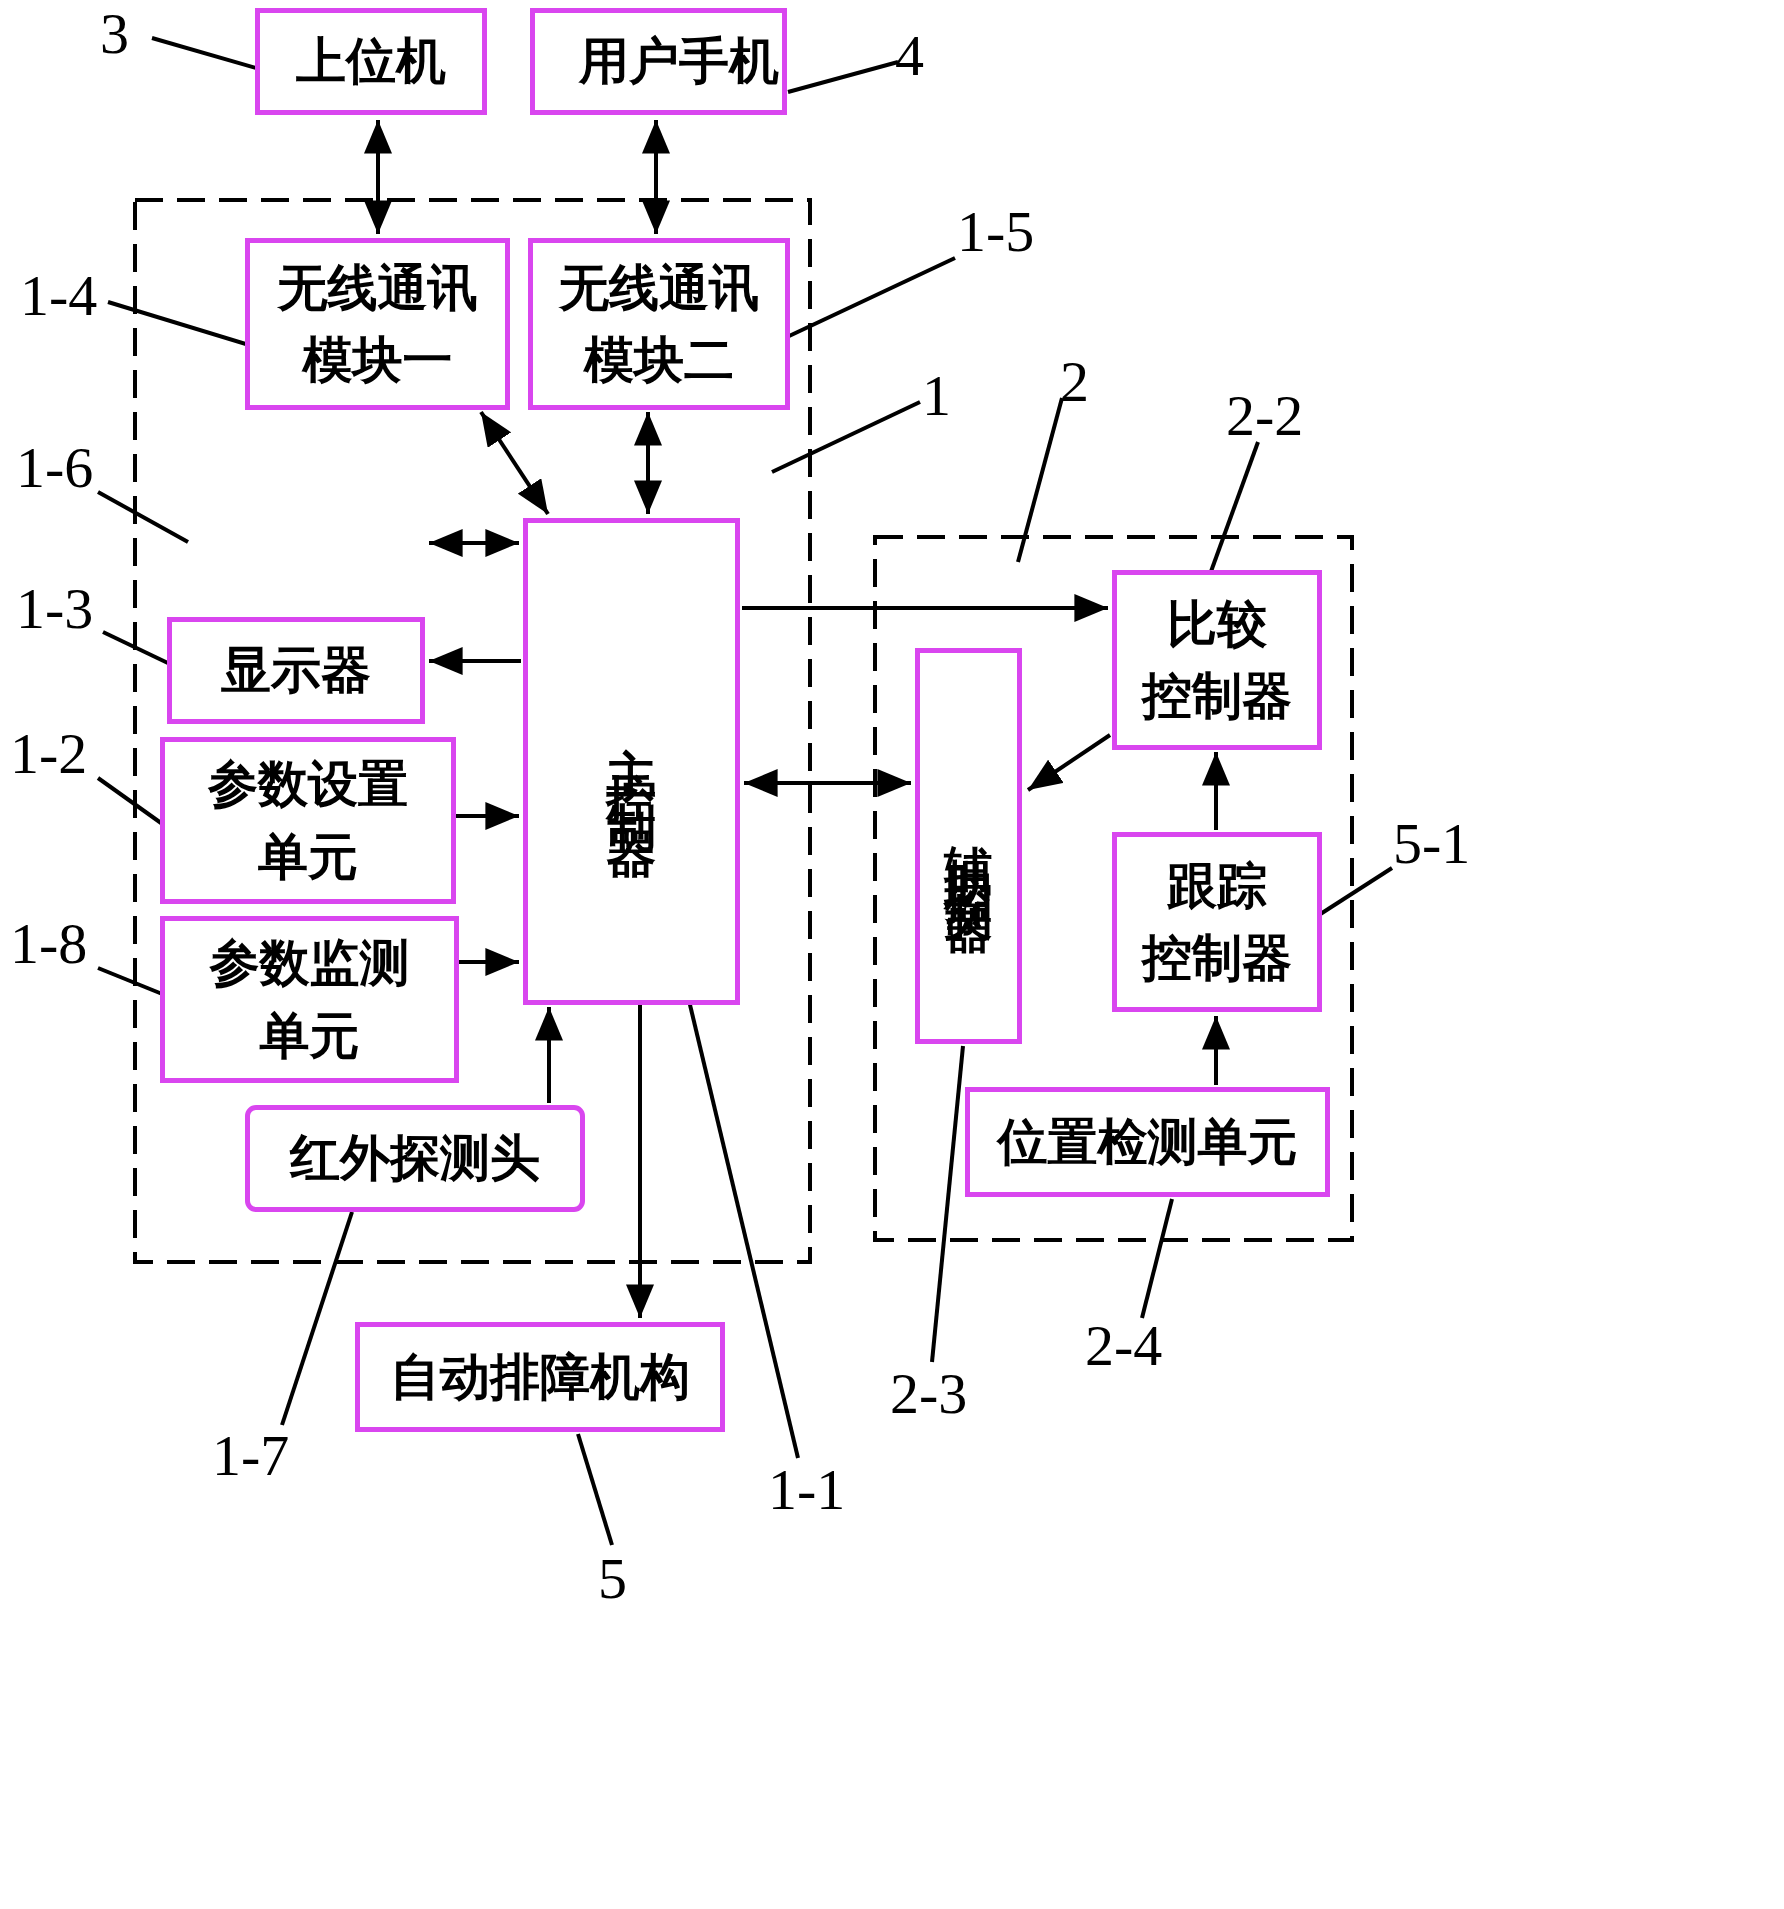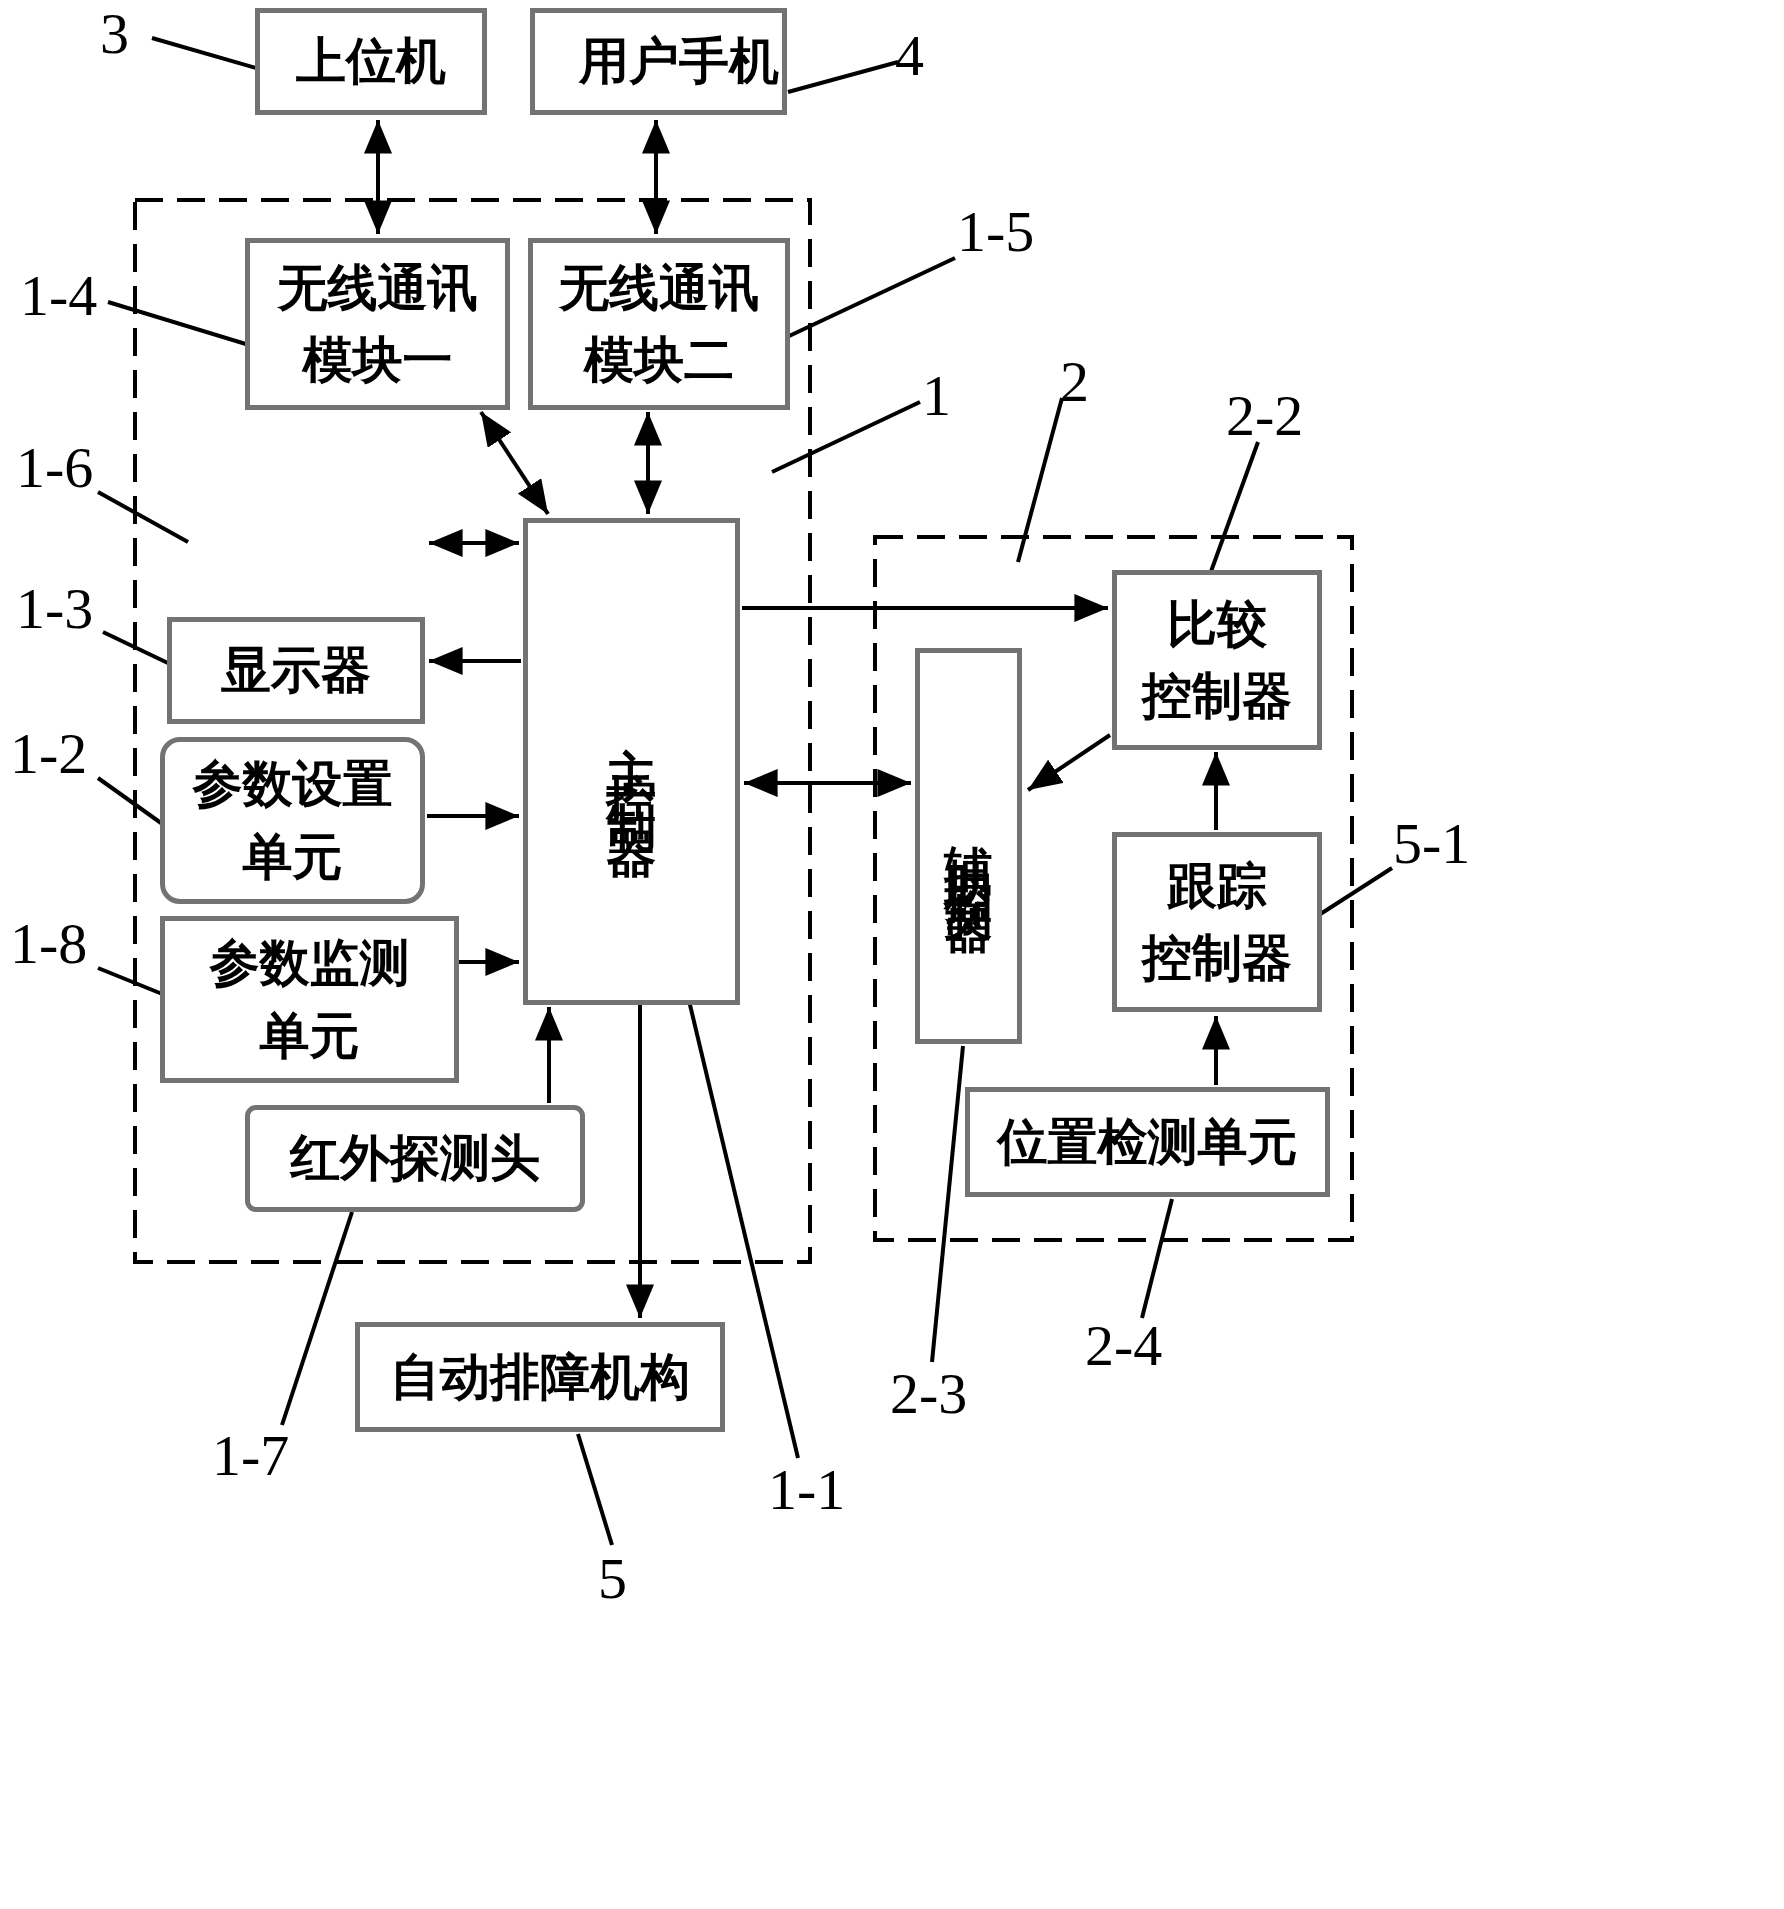--- a/index.html
+++ b/index.html
@@ -13,21 +13,21 @@
     overflow: hidden;
   }
   svg.wires {
     position: absolute;
     left: 0; top: 0;
     width: 1784px; height: 1909px;
   }
   .box {
     position: absolute;
     box-sizing: border-box;
-    border: 5px solid #737373;
+    border: 5px solid #d946ef;
     background: #fff;
     display: flex;
     align-items: center;
     justify-content: center;
     text-align: center;
     font-weight: bold;
     font-size: 50px;
     line-height: 1.45;
   }
   .stack { display: flex; flex-direction: column; align-items: center; }
@@ -115,21 +115,21 @@
       <span>无线通讯</span>
       <span>模块二</span>
     </div>
   </div>
 
 
   <div class="box" style="left:167px; top:617px; width:258px; height:107px;">
     <span>显示器</span>
   </div>
 
-  <div class="box" style="left:160px; top:737px; width:265px; height:167px;border-radius:20px;">
+  <div class="box" style="left:160px; top:737px; width:296px; height:167px;">
     <div class="stack">
       <span>参数设置</span>
       <span>单元</span>
     </div>
   </div>
 
   <div class="box" style="left:160px; top:916px; width:299px; height:167px;">
     <div class="stack">
       <span>参数监测</span>
       <span>单元</span>

